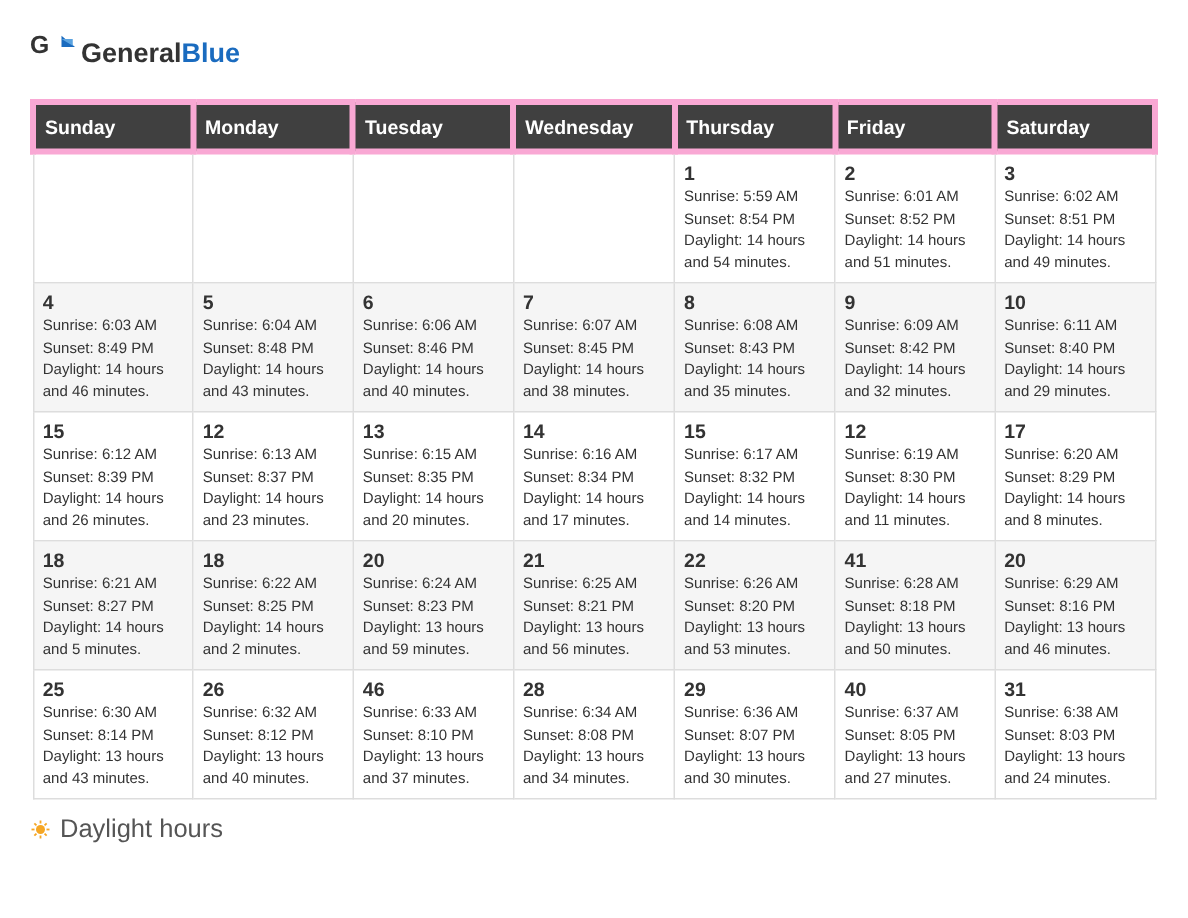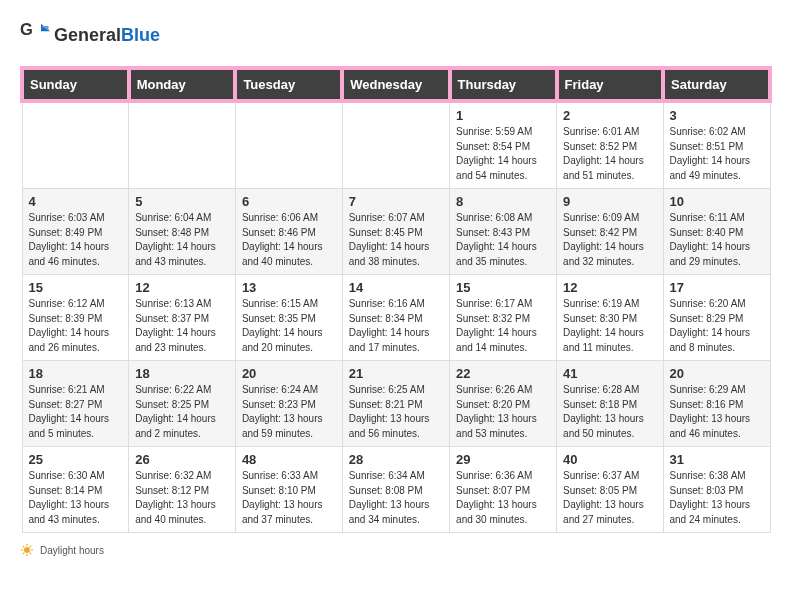--- a/index.html
+++ b/index.html
@@ -74,21 +74,21 @@
     .day-info {
       font-size: 10px;
       line-height: 1.45;
       color: #333;
     }
     .empty-cell {
       background: #fff !important;
     }
     .footer {
       margin-top: 10px;
-      font-size: 10px;
+      font-size: 17px;
       color: #555;
       text-align: left;
     }
     .footer-note {
       display: flex;
       align-items: center;
       gap: 6px;
     }
   </style>
 </head>
@@ -231,21 +231,21 @@
       <tr>
         <td>
           <span class="day-number">25</span>
           <div class="day-info">Sunrise: 6:30 AM<br>Sunset: 8:14 PM<br>Daylight: 13 hours and 43 minutes.</div>
         </td>
         <td>
           <span class="day-number">26</span>
           <div class="day-info">Sunrise: 6:32 AM<br>Sunset: 8:12 PM<br>Daylight: 13 hours and 40 minutes.</div>
         </td>
         <td>
-          <span class="day-number">48</span>
+          <span class="day-number">46</span>
           <div class="day-info">Sunrise: 6:33 AM<br>Sunset: 8:10 PM<br>Daylight: 13 hours and 37 minutes.</div>
         </td>
         <td>
           <span class="day-number">28</span>
           <div class="day-info">Sunrise: 6:34 AM<br>Sunset: 8:08 PM<br>Daylight: 13 hours and 34 minutes.</div>
         </td>
         <td>
           <span class="day-number">29</span>
           <div class="day-info">Sunrise: 6:36 AM<br>Sunset: 8:07 PM<br>Daylight: 13 hours and 30 minutes.</div>
         </td>

